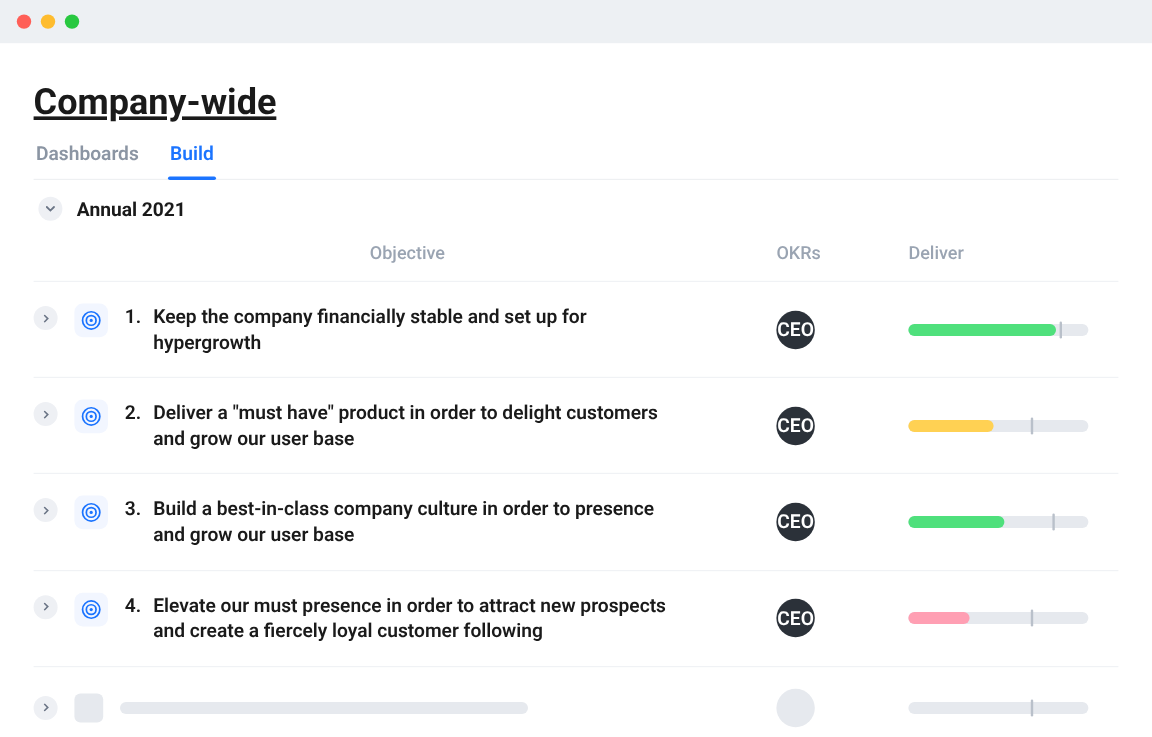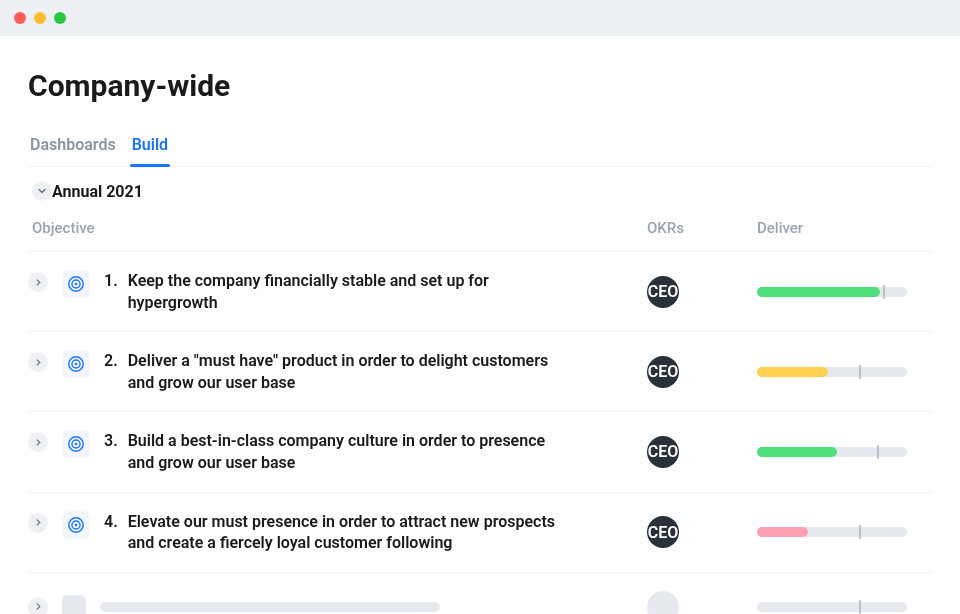--- a/index.html
+++ b/index.html
@@ -31,25 +31,26 @@
     .traffic-yellow { background: #febc2e; }
     .traffic-green { background: #28c840; }
 
     .content {
       padding: 32px 28px 0 28px;
     }
     .page-title {
       font-size: 30px;
       font-weight: 700;
       color: #1a1a1a;
-      margin-bottom: 24px;
+      margin-bottom: 7px;
+      text-decoration: underline;
     }
     .tabs {
       display: flex;
-      gap: 12px;
+      gap: 22px;
       border-bottom: 1px solid #eef0f2;
       margin-bottom: 14px;
     }
     .tab {
       font-size: 16px;
       font-weight: 600;
       color: #8b95a3;
       padding: 8px 2px 12px 2px;
       cursor: pointer;
       position: relative;
@@ -64,20 +65,21 @@
       right: 0;
       bottom: -1px;
       height: 3px;
       background: #1b74ff;
       border-radius: 2px;
     }
 
     .section-header {
       display: flex;
       align-items: center;
+      gap: 12px;
       margin-bottom: 10px;
       padding-left: 4px;
     }
     .collapse-btn {
       width: 20px;
       height: 20px;
       border-radius: 50%;
       background: #eef0f4;
       display: flex;
       align-items: center;
@@ -91,21 +93,21 @@
     }
 
     .columns-header {
       display: flex;
       align-items: center;
       padding: 8px 0 14px 4px;
       color: #9aa4b2;
       font-size: 15px;
       font-weight: 500;
     }
-    .col-objective { flex: 1; }
+    .col-objective { flex: 1; text-align: center; }
     .col-owner { width: 110px; }
     .col-progress { width: 175px; }
 
     .okr-row {
       display: flex;
       align-items: center;
       padding: 18px 0;
       border-top: 1px solid #f0f2f5;
     }
     .row-left {

